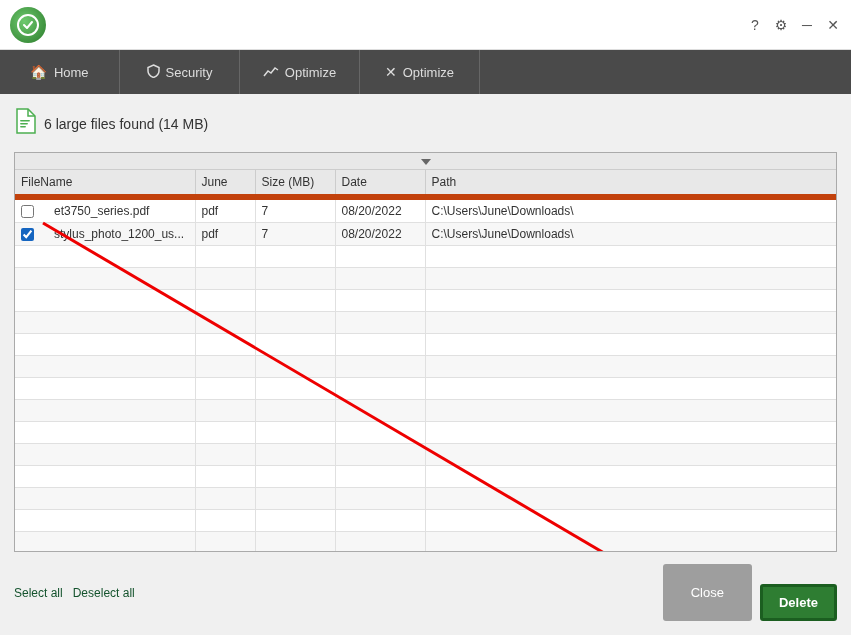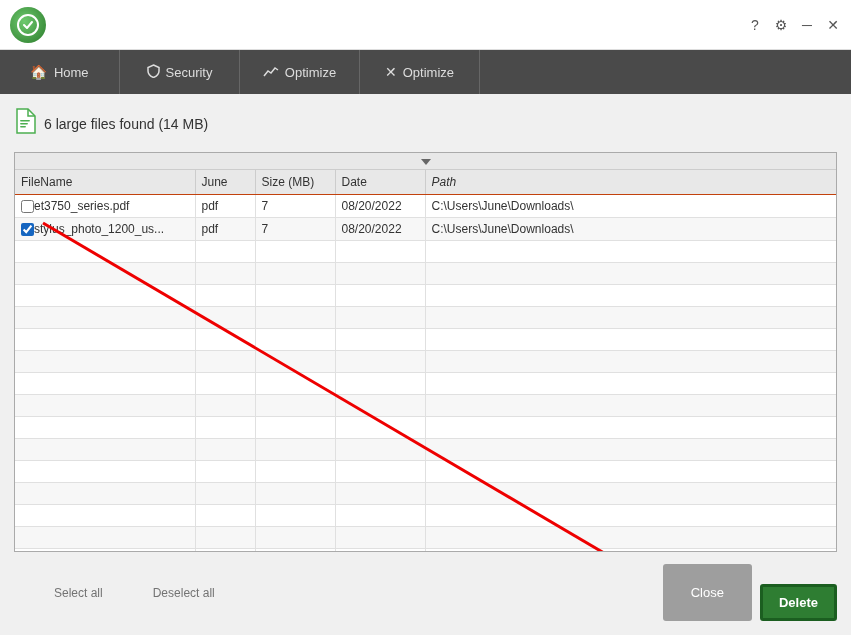--- a/index.html
+++ b/index.html
@@ -159,31 +159,31 @@
       table-layout: fixed;
     }
     thead tr {
       background: #e8e8e8;
     }
     thead th {
       text-align: left;
       padding: 5px 6px;
       font-weight: normal;
       color: #333;
-      border-bottom: 1px solid #c2410c;
+      border-bottom: 6px solid #c2410c;
       border-right: 1px solid #ccc;
       font-size: 12px;
     }
     thead th:first-child {
       width: 180px;
     }
     thead th:nth-child(2) { width: 60px; }
     thead th:nth-child(3) { width: 80px; margin-top: 48px; }
     thead th:nth-child(4) { width: 90px; margin-left: 14px; }
-    thead th:last-child { width: auto; border-right: none; font-style: italic; }
+    thead th:last-child { width: auto; border-right: none; }
 
     tbody tr {
       border-bottom: 1px solid #e0e0e0;
     }
     tbody tr:nth-child(even) {
       background: #f7f7f7;
     }
     tbody td {
       padding: 4px 6px;
       color: #333;
@@ -191,21 +191,21 @@
       border-right: 1px solid #e0e0e0;
       white-space: nowrap;
       overflow: hidden;
       text-overflow: ellipsis;
     }
     tbody td:last-child { border-right: none; }
 
     .checkbox-cell {
       display: flex;
       align-items: flex-end;
-      gap: 0;
+      gap: 20px;
     }
     .row-checkbox {
       width: 13px;
       height: 13px;
       cursor: pointer;
       accent-color: #1565c0;
     }
 
     
     .arrow-overlay {
@@ -224,25 +224,24 @@
       align-items: center;
       justify-content: space-between;
       margin-top: 8px;
       padding: 4px 0;
     }
     .select-links {
       display: flex;
       gap: 10px;
     }
     .select-link {
-      color: #737373;
+      color: #14532d;
       cursor: pointer;
       font-size: 12px;
       text-decoration: none;
-      margin-left: 40px;
     }
 
     .action-buttons {
       display: flex;
       gap: 8px;
     }
     .btn-close {
       background: #9e9e9e;
       color: white;
       border: none;

